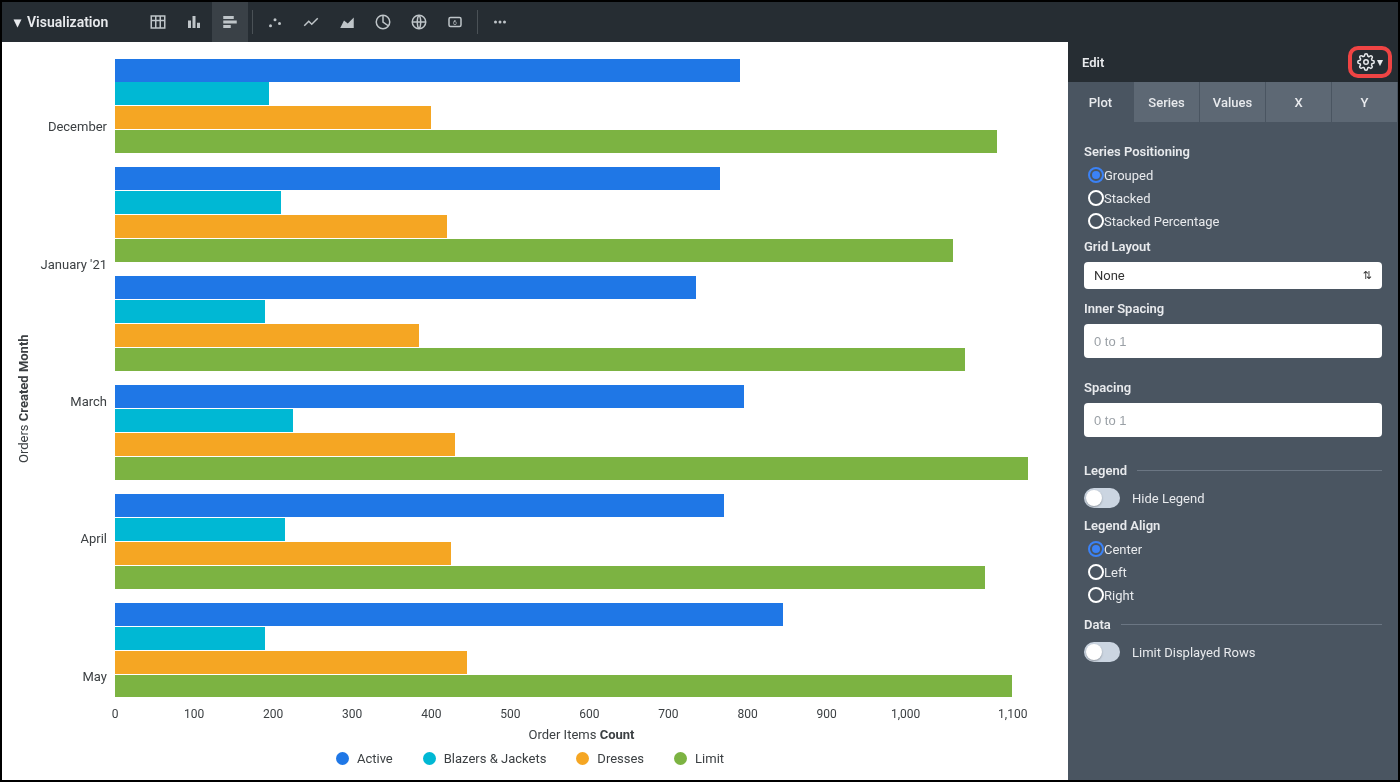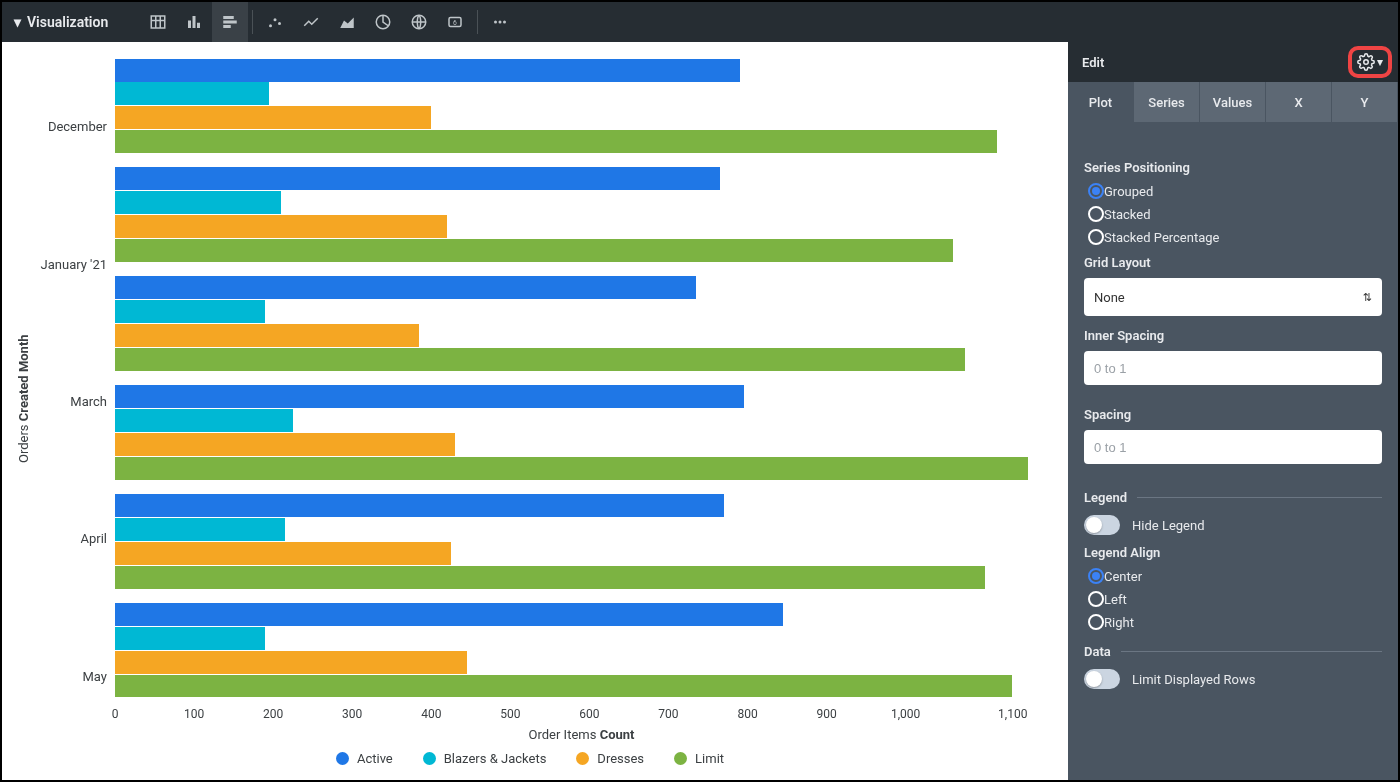--- a/index.html
+++ b/index.html
@@ -87,33 +87,33 @@
   }
   .edit-tabs {
     display: flex; background: #5d6874; height: 40px;
   }
   .edit-tab {
     flex: 1; display: flex; align-items: center; justify-content: center;
     cursor: pointer; font-weight: 500; color: #e8eaed;
     border-right: 1px solid #4a5561;
   }
   .edit-tab.active { background: #4a5561; }
-  .edit-body { padding: 28px 16px 20px; overflow-y: auto; flex: 1; }
+  .edit-body { padding: 12px 16px 20px; overflow-y: auto; flex: 1; }
   .edit-section-label { font-weight: 600; margin: 10px 0 8px; }
   .radio-group { display: flex; flex-direction: column; gap: 7px; margin-bottom: 10px; padding-left: 4px; }
   .radio-row { display: flex; align-items: center; cursor: pointer; }
   .radio-outer {
     width: 16px; height: 16px; border-radius: 50%;
     border: 2px solid #fff; display: flex; align-items: center; justify-content: center;
     background: #4a5561;
   }
   .radio-outer.checked { border-color: #3b82f6; }
   .radio-inner { width: 8px; height: 8px; border-radius: 50%; background: #3b82f6; }
   .select-box {
-    background: #fff; color: #333; height: 38px; border-radius: 4px;
+    background: #fff; color: #333; height: 27px; border-radius: 4px;
     display: flex; align-items: center; padding: 0 10px;
     justify-content: space-between; margin-bottom: 12px;
     cursor: pointer;
   }
   .text-input {
     background: #fff; color: #333; height: 34px; border-radius: 4px;
     border: none; padding: 0 10px; width: 100%; margin-bottom: 12px;
     font-size: 13px;
   }
   .text-input::placeholder { color: #9aa0a6; }

